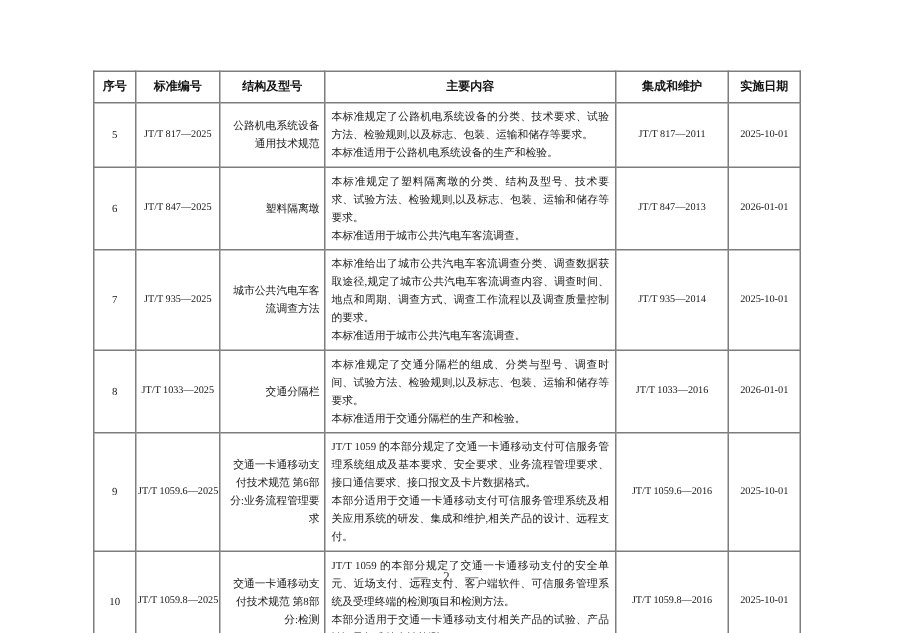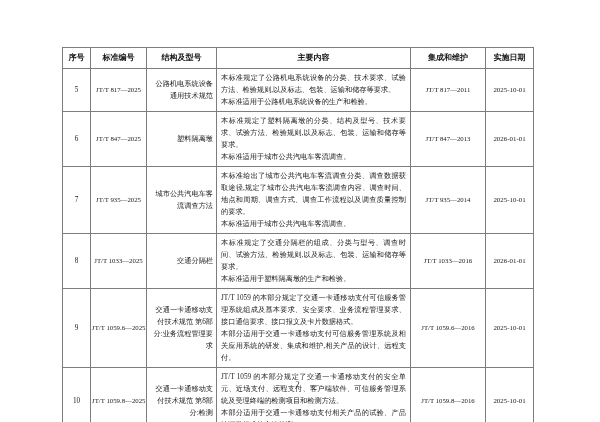--- a/index.html
+++ b/index.html
@@ -114,21 +114,21 @@
     <td class="repl">JT/T 935—2014</td>
     <td class="date">2025-10-01</td>
   </tr>
 
   <tr>
     <td class="center">8</td>
     <td class="stdno">JT/T 1033—2025</td>
     <td class="name">交通分隔栏</td>
     <td class="main">
       <div class="para">本标准规定了交通分隔栏的组成、分类与型号、调查时间、试验方法、检验规则,以及标志、包装、运输和储存等要求。</div>
-      <div class="para">本标准适用于塑料隔离墩的生产和检验。</div>
+      <div class="para">本标准适用于交通分隔栏的生产和检验。</div>
     </td>
     <td class="repl">JT/T 1033—2016</td>
     <td class="date">2026-01-01</td>
   </tr>
 
   <tr>
     <td class="center">9</td>
     <td class="stdno">JT/T 1059.6—2025</td>
     <td class="name">交通一卡通移动支付技术规范 第6部分:业务流程管理要求</td>
     <td class="main">

